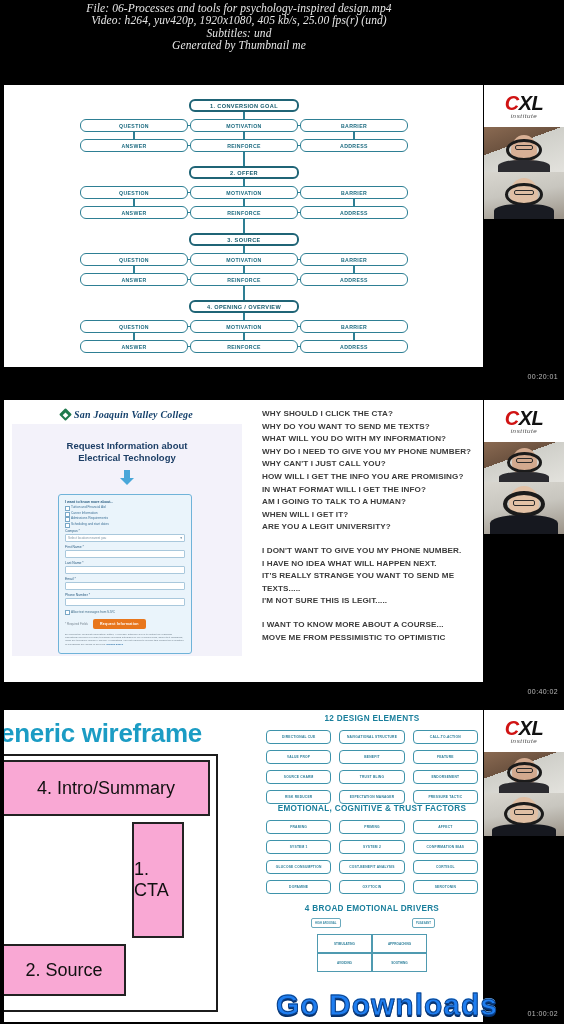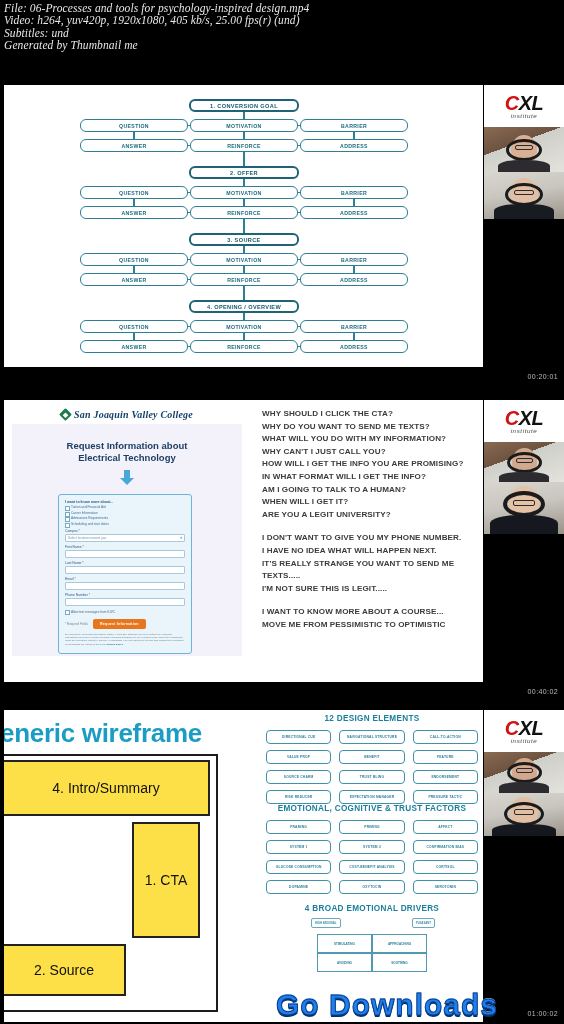--- a/index.html
+++ b/index.html
@@ -12,21 +12,21 @@
   }
   #sheet { position: relative; width: 564px; height: 1024px; background:#000; }
 
   
   .meta {
     position: absolute; left: 4px; top: 2px; width: 470px;
     color: #e8e8e8; font-family: "Liberation Serif", serif;
     font-style: italic; font-size: 11.5px; line-height: 12.4px;
     letter-spacing: 0.1px; white-space: nowrap;
   }
-  .meta div { height: 12.4px; }
+  .meta div { height: 12.4px; text-align: center; }
 
   
   .row { position: absolute; left: 0; width: 564px; }
   .slide {
     position: absolute; left: 4px; top: 0;
     width: 479px; background: #fff; overflow: hidden;
   }
   .cam {
     position: absolute; left: 484px; top: 0;
     width: 80px; background: #000; overflow: hidden;
@@ -112,23 +112,23 @@
      color:#3b3b3b; font-weight:bold; font-size:8.1px; line-height:12.6px;
      letter-spacing:.1px; font-family:"Liberation Sans", sans-serif; }
   .qlist .blank { height:11px; }
 
   
   .s3 { position:relative; width:479px; height:100%; background:#fff; }
   .wf-title { position:absolute; left:-4px; top:8px; color:#1b9cc4;
      font-weight:bold; font-size:26px; letter-spacing:-.3px; }
   .wf-outer { position:absolute; left:-8px; top:44px; width:222px; height:258px;
      border:2.5px solid #1c1c1c; background:#fff; }
-  .wf-box { position:absolute; border:2.5px solid #222; background:#fde047;
+  .wf-box { position:absolute; border:2.5px solid #222; background:#f9a8d4;
      display:flex; align-items:center; justify-content:center;
-     color:#111; font-size:14px; font-family:"Liberation Sans", sans-serif;}
+     color:#111; font-size:18px; font-family:"Liberation Sans", sans-serif;}
   .de-wrap { position:absolute; left:262px; top:4px; width:212px; }
   .de-title { text-align:center; color:#1a7f9c; font-weight:bold;
      font-size:8.2px; letter-spacing:.3px; margin-bottom:7px; }
   .de-grid { display:grid; grid-template-columns: repeat(3, 1fr); gap:6px 8px; }
   .de-cell { border:1px solid #3e93ab; border-radius:4px; height:14px;
      display:flex; align-items:center; justify-content:center; text-align:center;
      color:#2d7f9a; font-size:3.3px; font-weight:bold; letter-spacing:.2px; line-height:4px; padding:0 2px;}
   .drv-grid { position:relative; width:110px; height:42px; margin:6px auto 0; }
   .drv-q { position:absolute; width:55px; height:19px; border:1px solid #4f9ab0;
      display:flex; align-items:center; justify-content:center; color:#2d7f9a;
@@ -297,20 +297,21 @@
                 <b>privacy policy</b>
               </div>
             </div>
           </div>
         </div>
 
         <div class="qlist" id="qlist">
             <div>WHY SHOULD I CLICK THE CTA?</div>
             <div>WHY DO YOU WANT TO SEND ME TEXTS?</div>
             <div>WHAT WILL YOU DO WITH MY INFORMATION?</div>
+            <div>WHY DO I NEED TO GIVE YOU MY PHONE NUMBER?</div>
             <div>WHY CAN'T I JUST CALL YOU?</div>
             <div>HOW WILL I GET THE INFO YOU ARE PROMISING?</div>
             <div>IN WHAT FORMAT WILL I GET THE INFO?</div>
             <div>AM I GOING TO TALK TO A HUMAN?</div>
             <div>WHEN WILL I GET IT?</div>
             <div>ARE YOU A LEGIT UNIVERSITY?</div>
             <div class="blank"></div>
             <div>I DON'T WANT TO GIVE YOU MY PHONE NUMBER.</div>
             <div>I HAVE NO IDEA WHAT WILL HAPPEN NEXT.</div>
             <div>IT'S REALLY STRANGE YOU WANT TO SEND ME TEXTS.....</div>
@@ -345,21 +346,21 @@
     <div class="tstamp" style="top:288px; right:6px;">00:40:02</div>
   </div>
 
   <div class="row" style="top:710px; height:314px;">
     <div class="slide" style="height:312px;">
       <div class="s3">
         <div class="wf-title">eneric wireframe</div>
 
         <div class="wf-outer">
           <div class="wf-box" style="left:4px; top:4px; width:208px; height:56px;">4. Intro/Summary</div>
-          <div class="wf-box" style="left:134px; top:66px; width:68px; height:116px;">1. CTA</div>
+          <div class="wf-box" style="left:134px; top:66px; width:52px; height:116px;">1. CTA</div>
           <div class="wf-box" style="left:4px; top:188px; width:124px; height:52px;">2. Source</div>
         </div>
 
         <div class="de-wrap">
           <div class="de-title">12 DESIGN ELEMENTS</div>
           <div class="de-grid" id="deGrid">
               <div class="de-cell">DIRECTIONAL CUE</div>
               <div class="de-cell">NAVIGATIONAL STRUCTURE</div>
               <div class="de-cell">CALL-TO-ACTION</div>
               <div class="de-cell">VALUE PROP</div>

